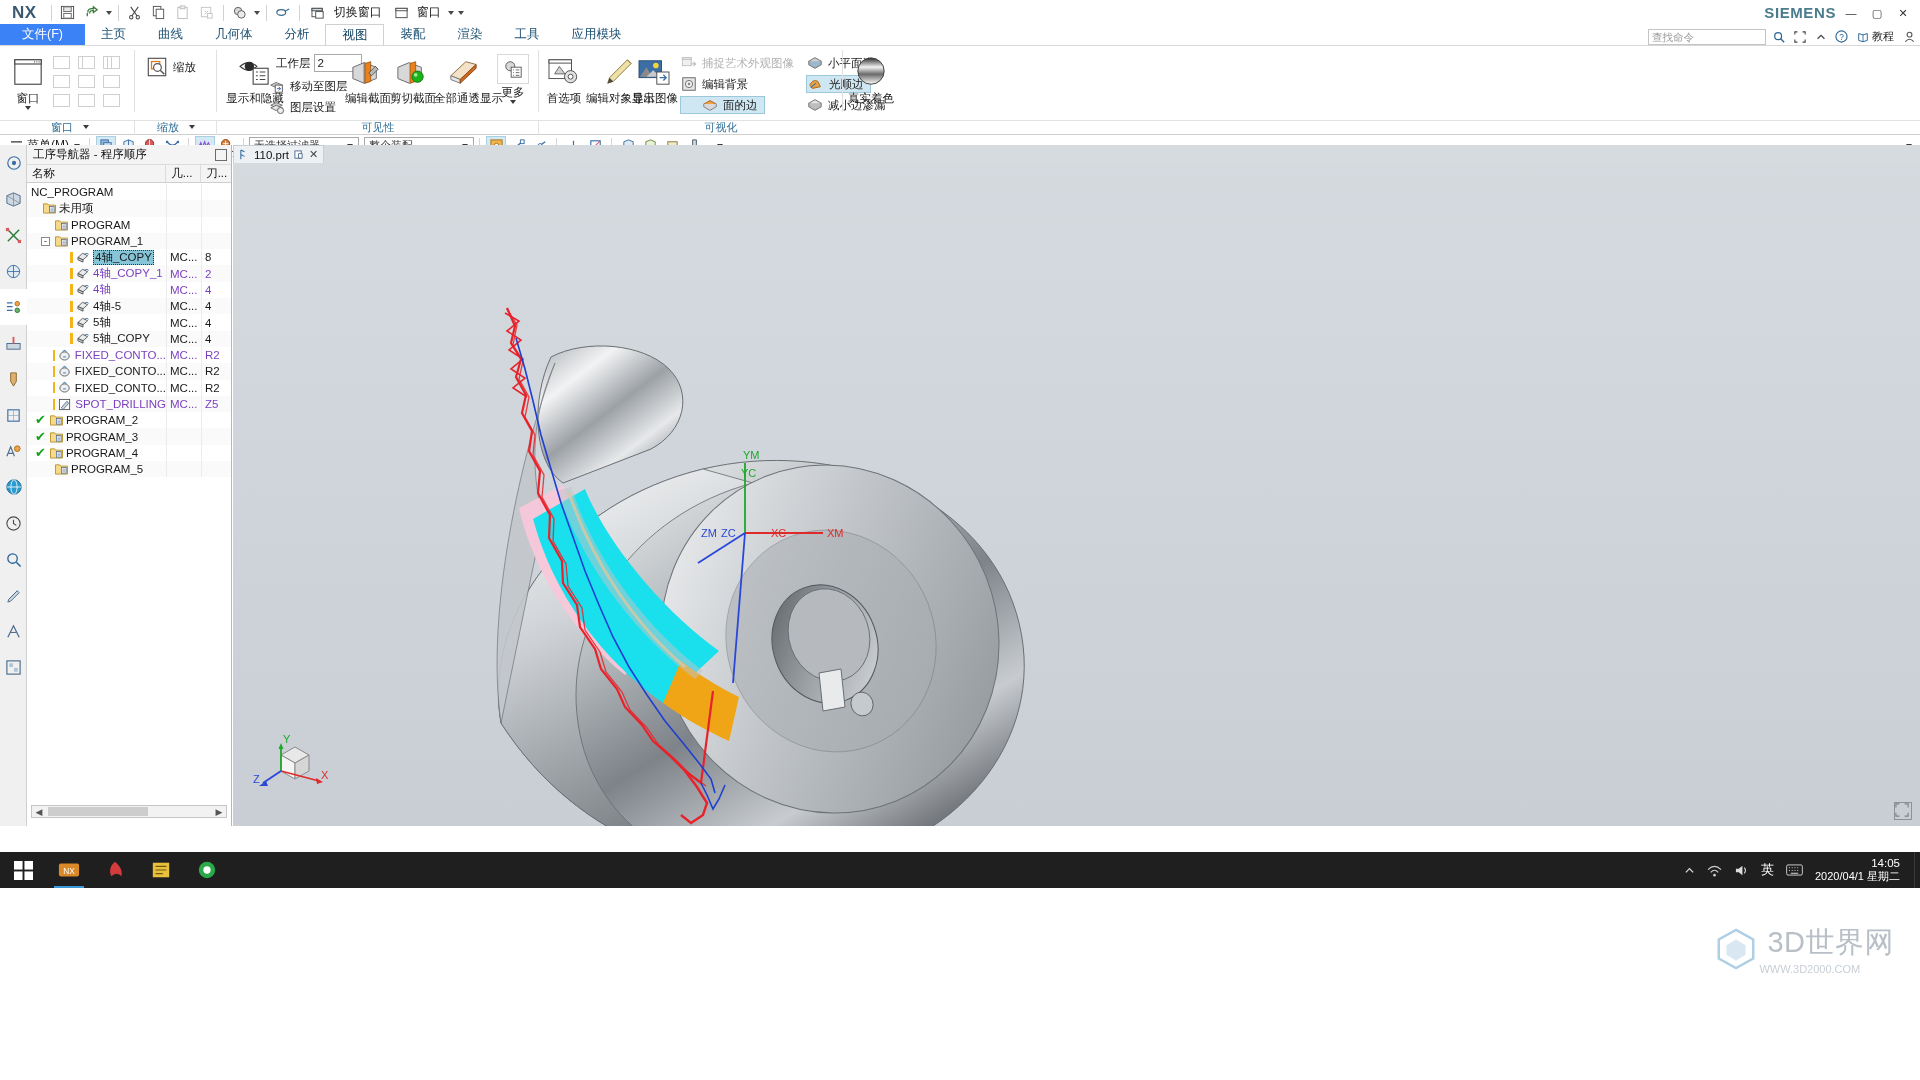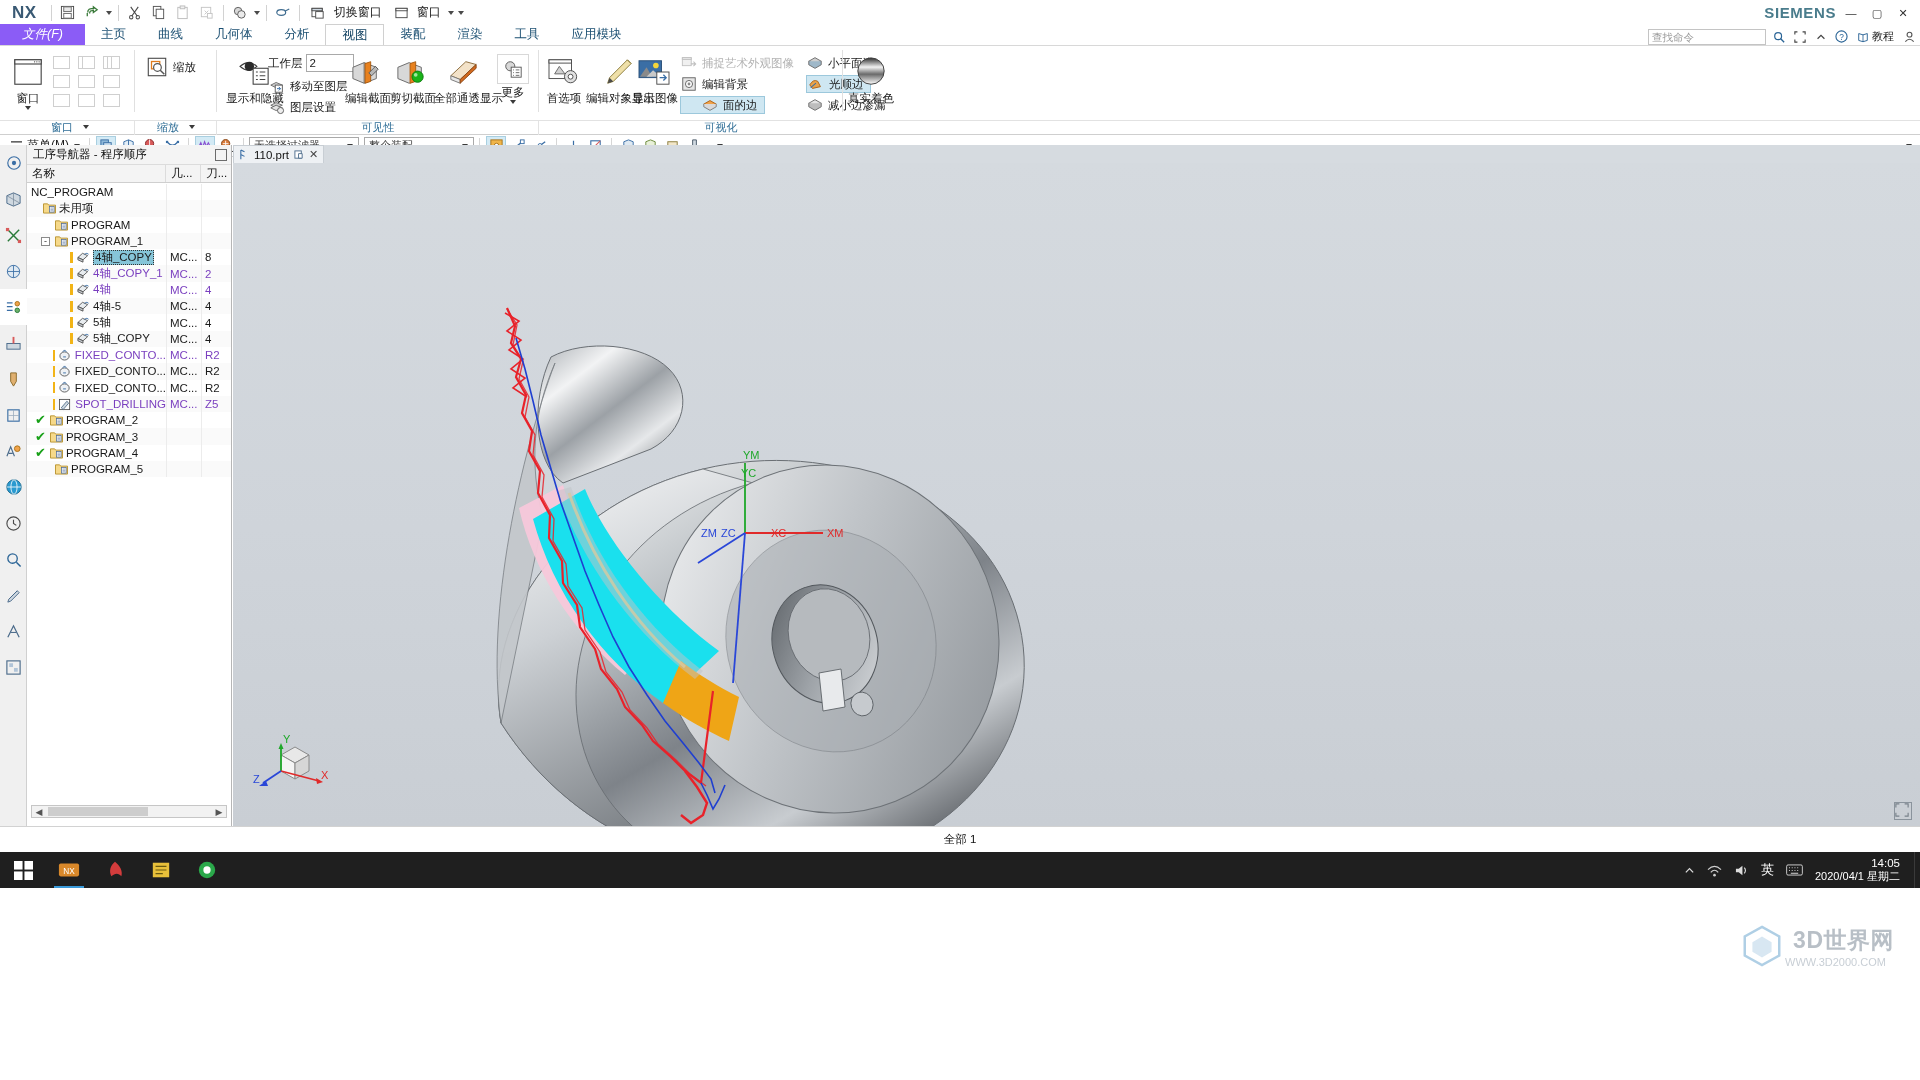--- a/index.html
+++ b/index.html
@@ -48,21 +48,21 @@
   
   .tabbar {
     position:absolute; left:0; top:25px; width:1920px; height:21px;
     background:#ffffff; display:flex; align-items:flex-end;
     border-bottom:1px solid #d8d8d8;
   }
   .tab {
     height:21px; line-height:21px; padding:0 16px; font-size:12.5px; color:#1b4f72;
     cursor:default; white-space:nowrap;
   }
-  .tab.file { background:#8b5cf6; color:#ffffff; padding:0 22px;font-style:italic; }
+  .tab.file { background:#3b82f6; color:#ffffff; padding:0 22px; }
   .tab.active { background:#ffffff; color:#0b3c5d; border-left:1px solid #d0d0d0;border-right:1px solid #d0d0d0;border-top:1px solid #d0d0d0;}
   .tabbar-spacer{flex:1;}
   .searchbox{
     width:118px;height:16px;border:1px solid #c4c4c4;background:#fff;font-size:10.5px;color:#9a9a9a;
     padding:0 3px; line-height:14px; margin-right:2px;
   }
   .tb-icn{width:17px;height:17px;display:flex;align-items:center;justify-content:center;margin:0 2px;color:#444;font-size:12px;}
 
   
   .ribbon {
@@ -175,21 +175,21 @@
   .tb-start{width:46px;height:36px;display:flex;align-items:center;justify-content:center;}
   .tb-app{width:46px;height:36px;display:flex;align-items:center;justify-content:center;position:relative;}
   .tb-app.active::after{content:"";position:absolute;bottom:0;left:8px;right:8px;height:2px;background:#3a9ad9;}
   .tray{position:absolute;right:0;top:0;height:36px;display:flex;align-items:center;color:#eaeaea;font-size:11px;}
   .tray .ti{margin:0 6px;display:flex;align-items:center;}
   .clock{display:flex;flex-direction:column;justify-content:center;align-items:flex-end;margin:0 14px 0 6px;line-height:13px;font-size:11.5px;color:#fff;}
 
   .wm{
     position:absolute;right:26px;top:760px;display:flex;align-items:center;opacity:0.55;
   }
-  .wm-text{margin-left:8px;color:#7f8c99;font-size:23px;font-weight:bold;letter-spacing:0.5px;text-align:right;}
+  .wm-text{margin-left:8px;color:#7f8c99;font-size:29px;font-weight:normal;letter-spacing:0.5px;text-align:right;}
   .wm-sub{color:#9aa6b2;font-size:11px;}
   .corner-ic{position:absolute;right:8px;bottom:6px;width:18px;height:18px;border:1px solid #8a939c;}
 </style>
 </head>
 <body>
 
 <div id="app">
 
   <div class="titlebar">
     <div class="nx-logo">NX</div>
@@ -386,21 +386,21 @@
         <svg width="34" height="30" viewBox="0 0 36 32">
             <path d="M2 10 Q11 2 20 10 Q11 18 2 10 Z" fill="#fff" stroke="#3a3a3a" stroke-width="1.2"></path>
             <circle cx="12" cy="10" r="5" fill="#2b2b2b"></circle>
             <rect x="16" y="12" width="16" height="17" fill="#fff" stroke="#3a3a3a" stroke-width="1.1"></rect>
             <path d="M19 16 h2 M23 16 h6 M19 20 h2 M23 20 h6 M19 24 h2 M23 24 h6" stroke="#3a3a3a" stroke-width="1"></path>
           </svg>
       </div>
       <div class="lb">显示和隐藏</div>
     </div>
 
-    <div style="position:absolute;left:268px;top:8px;display:flex;align-items:center;">
+    <div style="position:absolute;left:276px;top:8px;display:flex;align-items:center;">
       <span class="fieldlbl">工作层</span>
       <span class="field" style="width:48px;margin-left:3px;position:relative;display:inline-block;">2</span>
       <span style="width:0;height:0;border-left:4px solid transparent;border-right:4px solid transparent;border-top:5px solid #2b2b2b;margin-left:-16px;"></span>
     </div>
     <div class="smrow" style="left:268px;top:31px;">
       <div class="ic">
         <svg width="16" height="16" viewBox="0 0 18 18">
             <path d="M2 8 L8 5 L15 8 L8 11 Z" fill="#cfcfcf" stroke="#666"></path>
             <rect x="7" y="8" width="8" height="8" fill="#fff" stroke="#555"></rect>
             <path d="M9 12 h4 M11 10 l2 2 -2 2" stroke="#3a6ea5" stroke-width="1.1" fill="none"></path>
@@ -1239,23 +1239,20 @@
         </div>
       </div>
       <div class="corner-ic">
         <svg width="14" height="14" viewBox="0 0 16 16">
             <path d="M1 5 L1 1 L5 1 M11 1 L15 1 L15 5 M15 11 L15 15 L11 15 M5 15 L1 15 L1 11" fill="none" stroke="#78818a" stroke-width="1.3"></path>
           </svg>
       </div>
     </div>
   </div>
 
-  <div class="statusbar">
-    <span>全部 1</span>
-  </div>
 
   <div class="taskbar">
     <div class="tb-start">
       <svg width="19" height="19" viewBox="0 0 20 20">
           <rect x="0" y="0" width="9" height="9" fill="#ffffff"></rect>
           <rect x="11" y="0" width="9" height="9" fill="#ffffff"></rect>
           <rect x="0" y="11" width="9" height="9" fill="#ffffff"></rect>
           <rect x="11" y="11" width="9" height="9" fill="#ffffff"></rect>
         </svg>
     </div>

